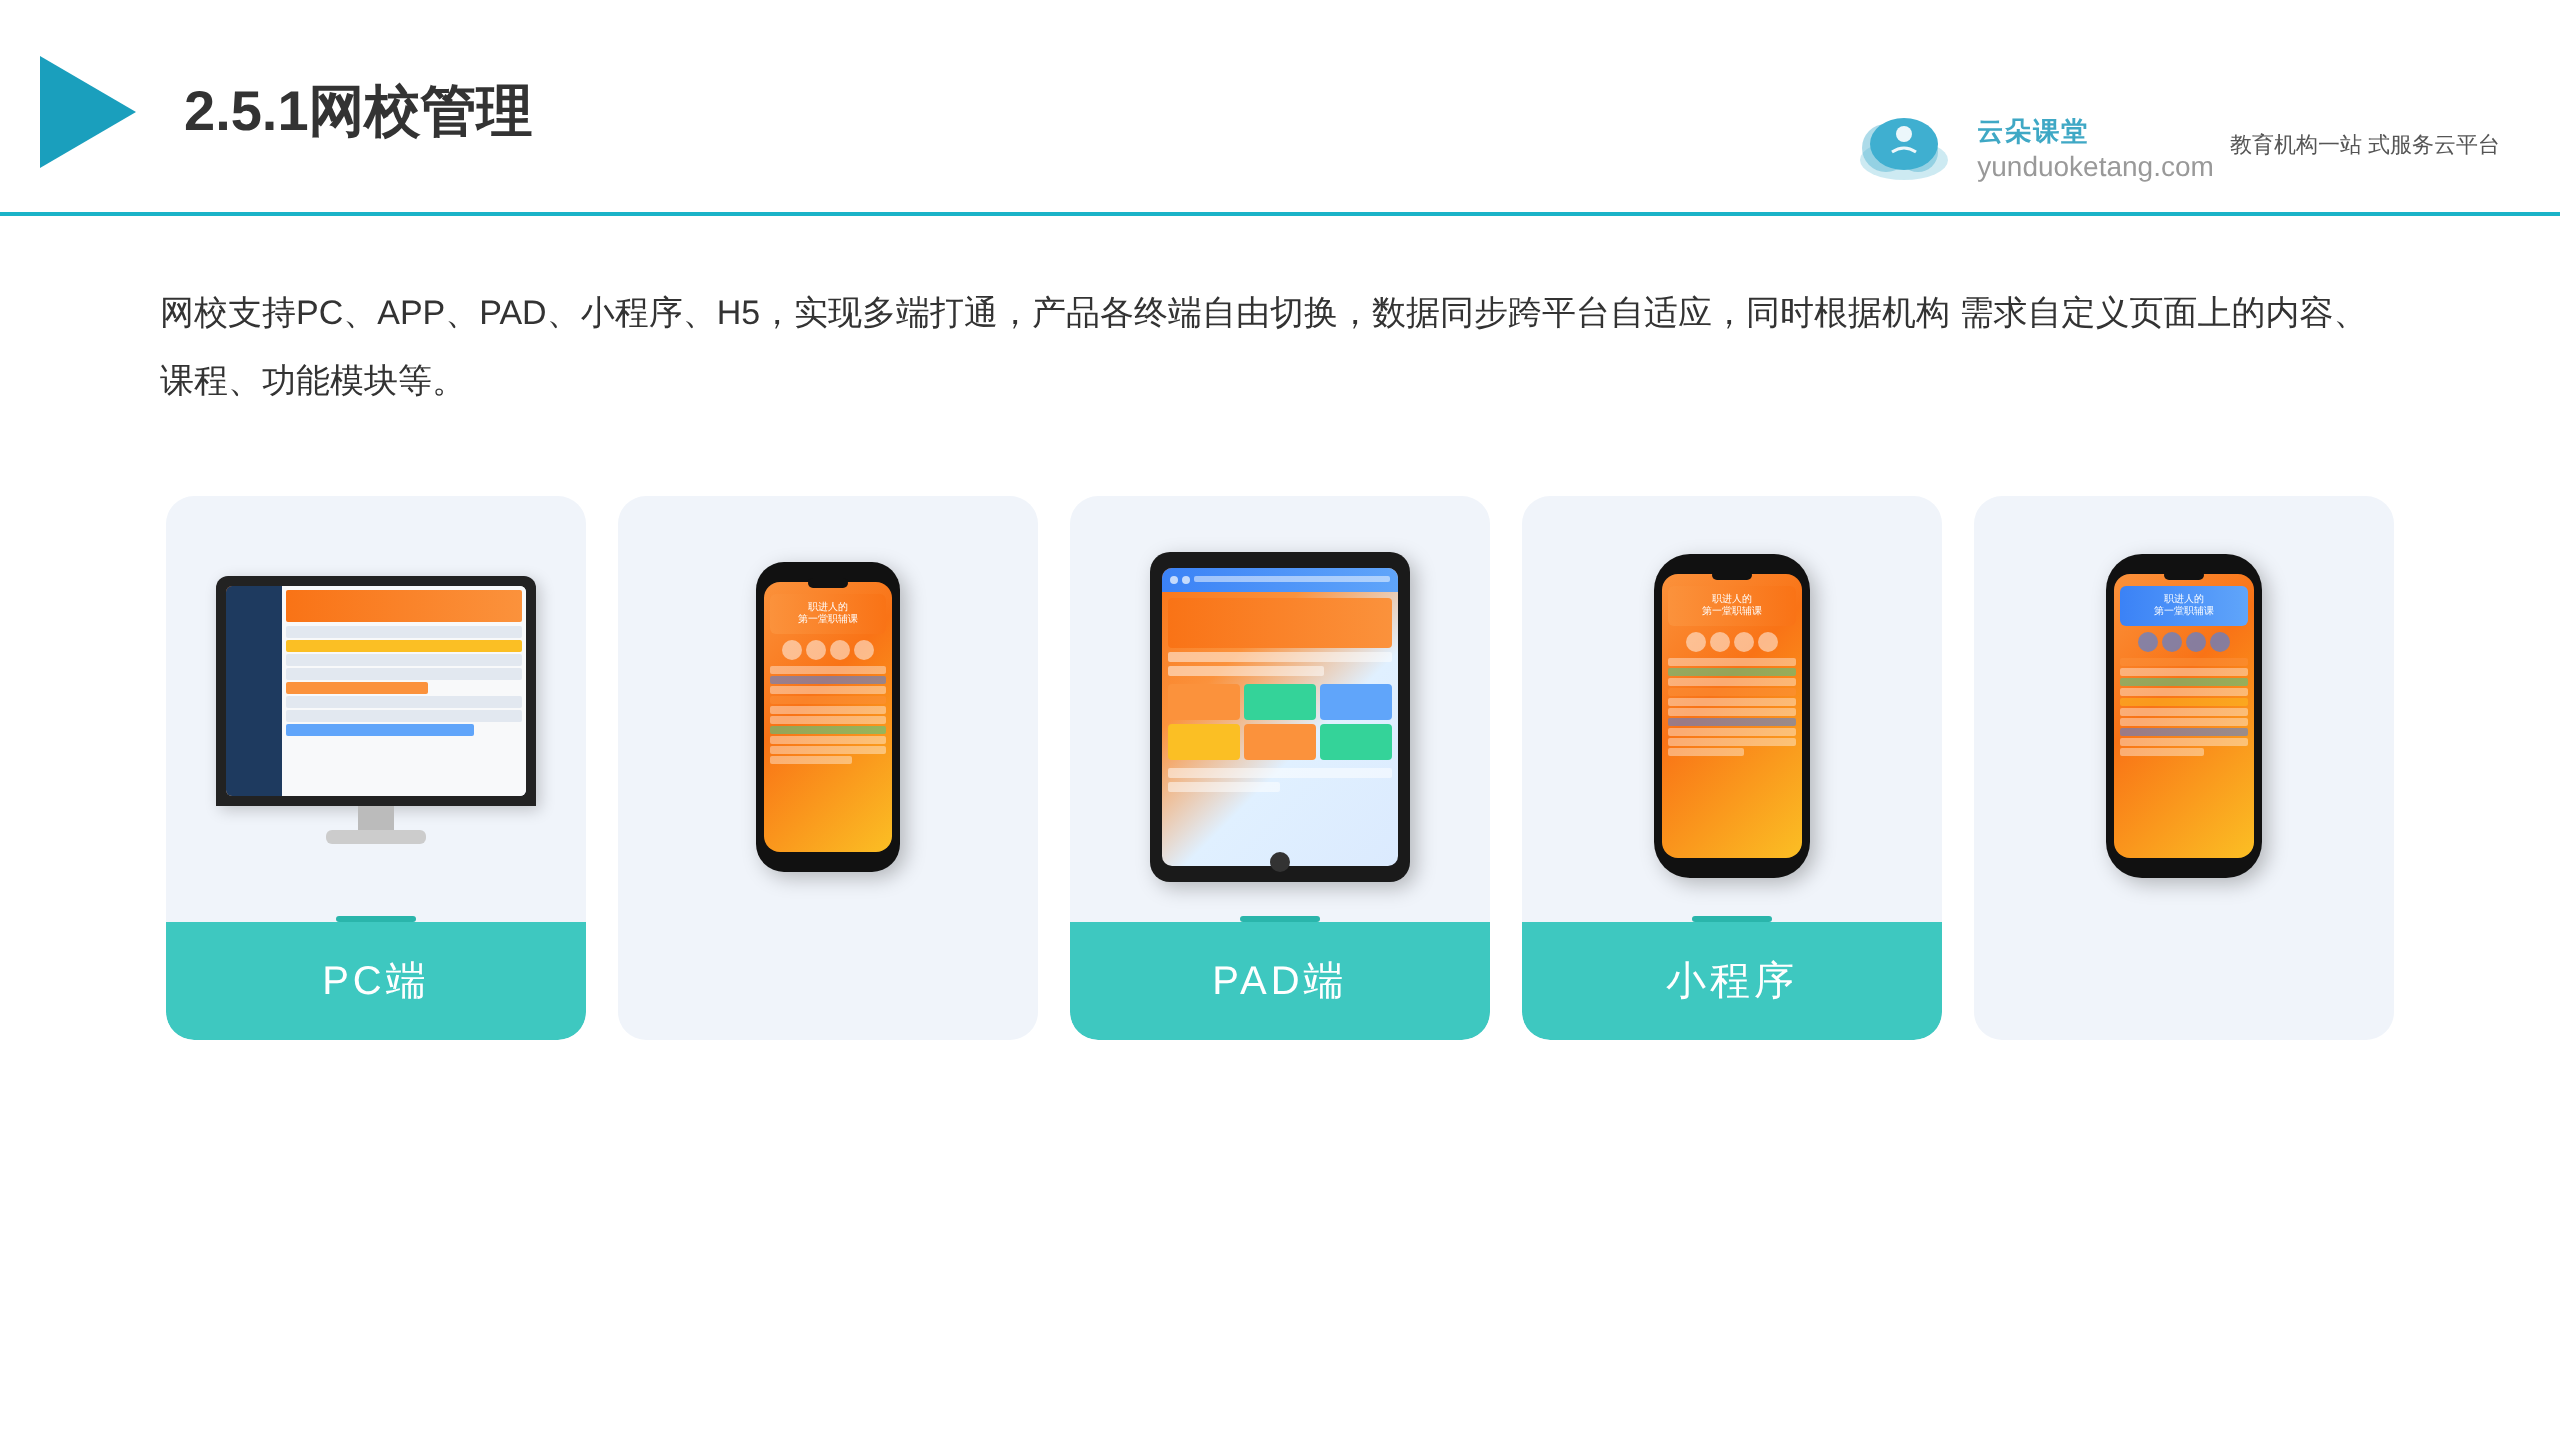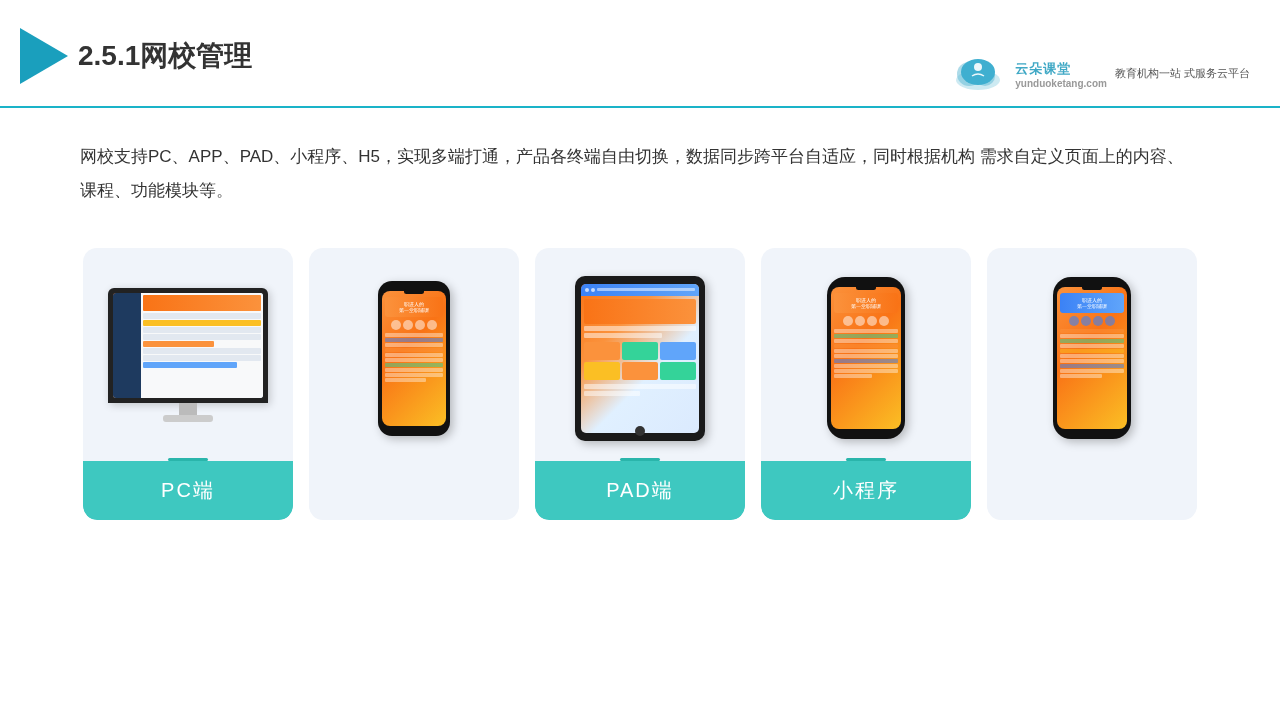--- a/index.html
+++ b/index.html
@@ -16,21 +16,21 @@
     .header {
       display: flex;
       align-items: center;
       justify-content: space-between;
       padding: 18px 30px 12px 20px;
       border-bottom: 2px solid #1ab3c8;
     }
     .header-left {
       display: flex;
       align-items: center;
-      gap: 10px;
+      gap: 24px;
       text-align: right;
     }
     .logo-triangle {
       width: 0;
       height: 0;
       border-top: 28px solid transparent;
       border-bottom: 28px solid transparent;
       border-left: 48px solid #1a9fbd;
     }
     .page-title {
@@ -44,23 +44,22 @@
       gap: 8px;
       margin-top: 36px;
     }
     .brand-name {
       font-size: 13px;
       color: #3fa8c5;
       font-weight: bold;
       letter-spacing: 1px;
     }
     .brand-url {
-      font-size: 10px;
+      font-size: 14px;
       color: #999;
-      font-weight: bold;
     }
     .brand-slogan {
       font-size: 11px;
       color: #555;
       text-align: center;
       line-height: 1.4;
     }
 
     
     .description {

